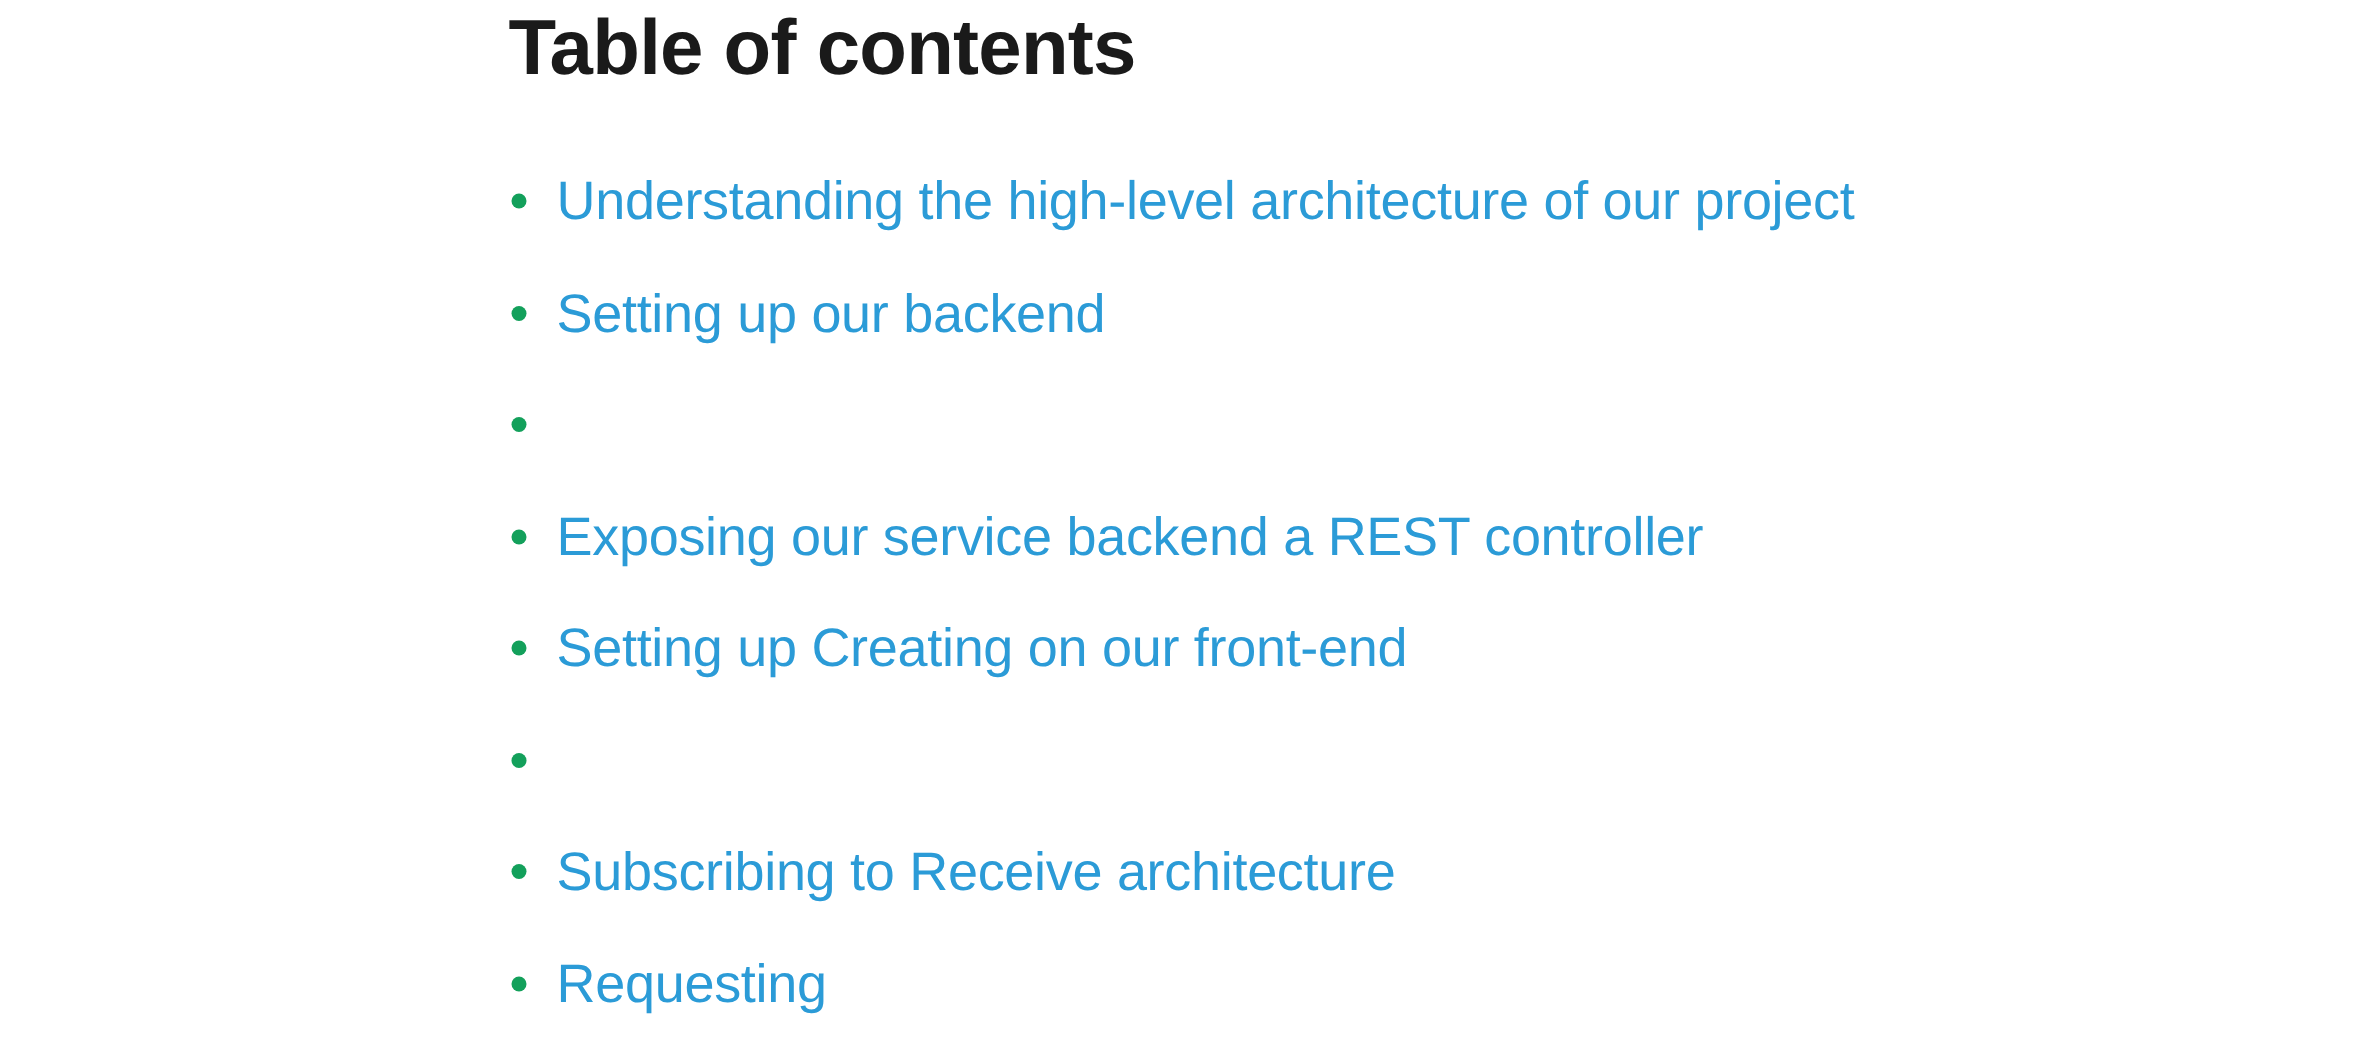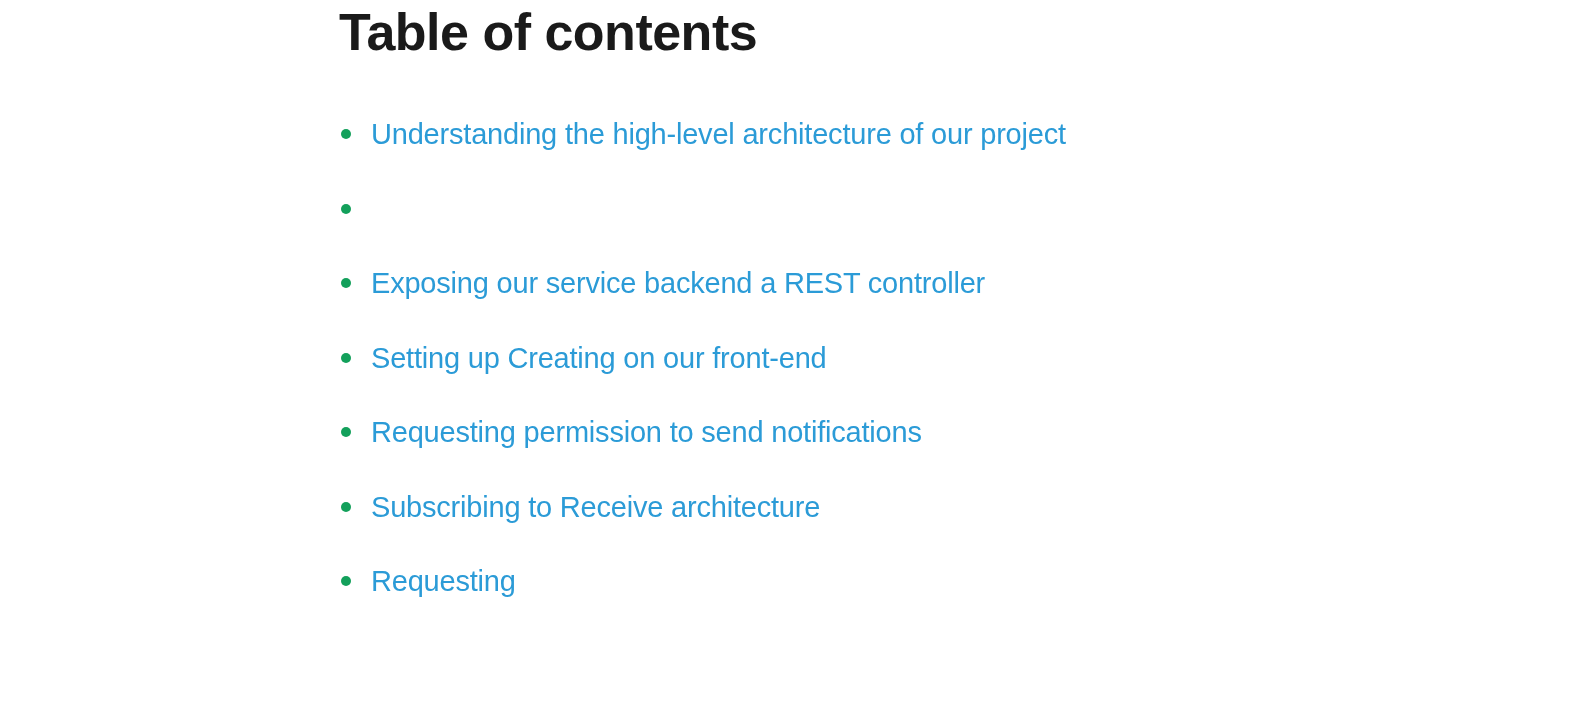--- a/index.html
+++ b/index.html
@@ -43,53 +43,56 @@
   }
   .toc-bullet {
     flex: 0 0 auto;
     width: 10px;
     height: 10px;
     margin-right: 20px;
     border-radius: 50%;
     background: var(--bullet-color, #13a05b);
   }
   .toc-link {
-    font-size: 29px;
+    font-size: 36px;
     line-height: 34px;
     letter-spacing: -0.2px;
     color: var(--link-color, #2b9bd7);
     text-decoration: none;
     cursor: pointer;
   }
 </style>
 </head>
 <body style="background: rgb(255, 255, 255);">
 
 <div class="page">
   <h2 class="toc-title">Table of contents</h2>
 
   <ul class="toc-list">
       <li class="toc-item">
     <span class="toc-bullet"></span>
     <a class="toc-link">Understanding the high-level architecture of our project</a>
   </li>
       <li class="toc-item">
     <span class="toc-bullet"></span>
+    <a class="toc-link">Setting up our backend</a>
+  </li>
+      <li class="toc-item">
+    <span class="toc-bullet"></span>
   </li>
       <li class="toc-item">
     <span class="toc-bullet"></span>
     <a class="toc-link">Exposing our service backend a REST controller</a>
   </li>
       <li class="toc-item">
     <span class="toc-bullet"></span>
     <a class="toc-link">Setting up Creating on our front-end</a>
   </li>
       <li class="toc-item">
     <span class="toc-bullet"></span>
-    <a class="toc-link">Requesting permission to send notifications</a>
   </li>
       <li class="toc-item">
     <span class="toc-bullet"></span>
     <a class="toc-link">Subscribing to Receive architecture</a>
   </li>
       <li class="toc-item">
     <span class="toc-bullet"></span>
     <a class="toc-link">Requesting</a>
   </li>
     </ul>

